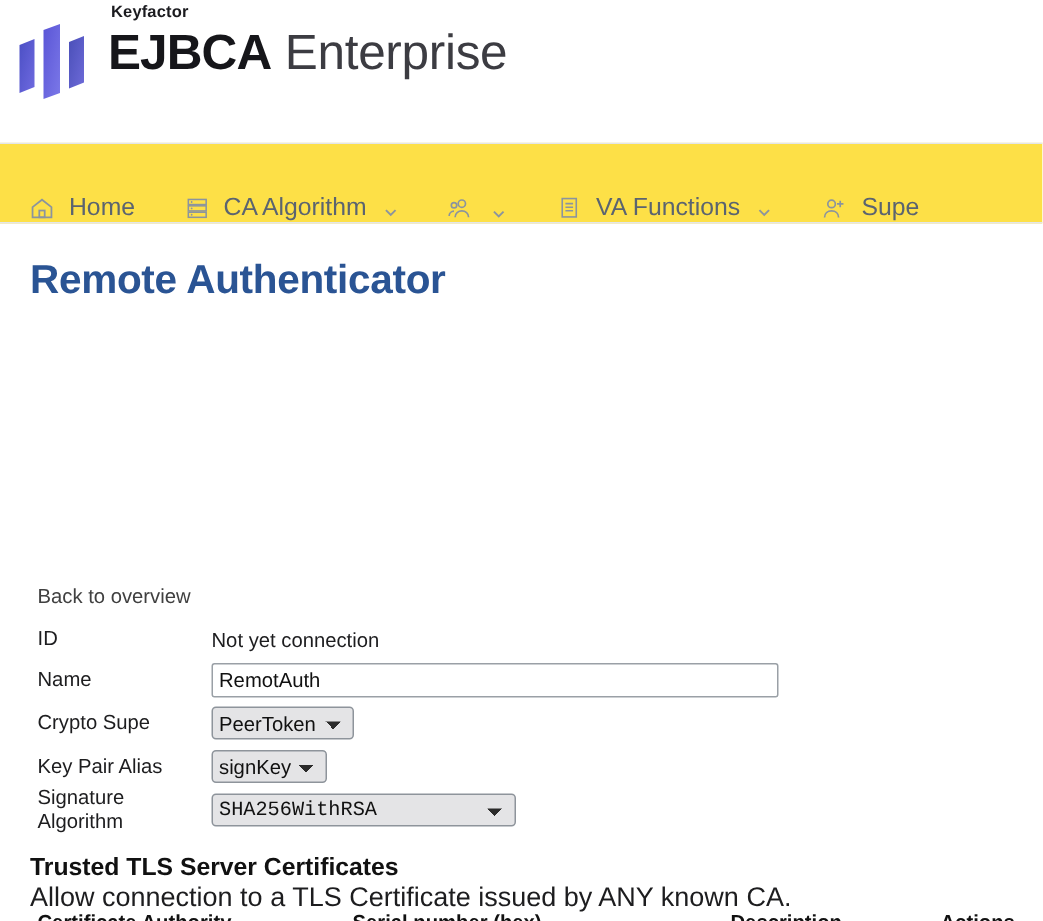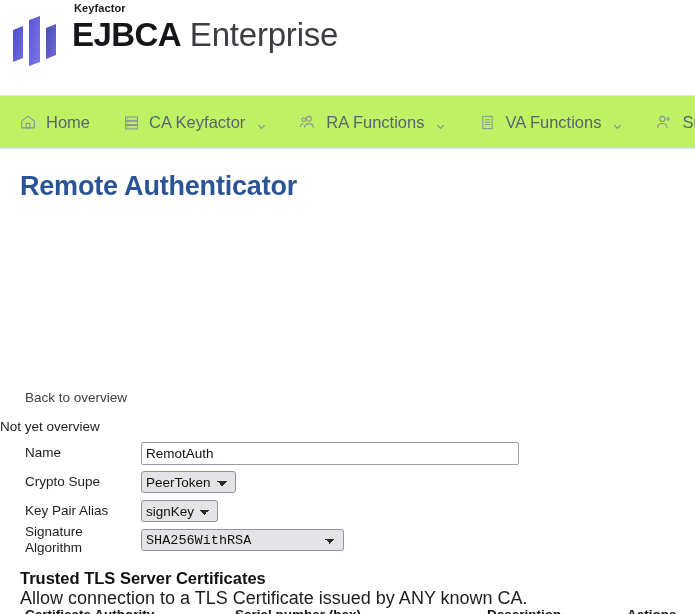--- a/index.html
+++ b/index.html
@@ -18,23 +18,23 @@
   .brand-kf{
     font-size:11px;font-weight:bold;color:#1b1b1f;letter-spacing:.1px;
     line-height:13px;margin:0 0 1px 2px;
   }
   .brand-main{line-height:38px;white-space:nowrap;}
   .brand-main .b1{font-size:33px;font-weight:bold;color:#16161a;letter-spacing:-.6px;}
   .brand-main .b2{font-size:33px;font-weight:400;color:#3c3c42;letter-spacing:-.2px;}
 
   
   .navbar{
-    height:52px;background:#bef264;
+    height:52px;background:#fde047;
     border-top:1px solid #e3e6ea;border-bottom:1px solid #e3e6ea;
-    display:flex;align-items:center;overflow:hidden;white-space:nowrap;
+    display:flex;align-items:flex-end;overflow:hidden;white-space:nowrap;
   }
   .nav-item{
     display:flex;align-items:center;gap:9px;
     padding:0 0 0 0;margin-right:32px;color:#5b6470;
     font-size:16.5px;cursor:pointer;
   }
   .nav-item:first-child{margin-left:19px;}
   .nav-ico{display:inline-flex;width:18px;height:18px;align-items:center;justify-content:center;color:#8b949e;flex:none;}
   .nav-ico svg{display:block;}
   .nav-label{color:#5b6470;}
@@ -142,38 +142,37 @@
       <span class="nav-ico">
         <svg width="17" height="17" viewBox="0 0 20 20" fill="none" stroke="currentColor" stroke-width="1.2">
           <rect x="3" y="3.5" width="14" height="4"></rect>
           <rect x="3" y="8.5" width="14" height="4"></rect>
           <rect x="3" y="13.5" width="14" height="4"></rect>
           <circle cx="5.6" cy="5.5" r=".7" fill="currentColor" stroke="none"></circle>
           <circle cx="5.6" cy="10.5" r=".7" fill="currentColor" stroke="none"></circle>
           <circle cx="5.6" cy="15.5" r=".7" fill="currentColor" stroke="none"></circle>
         </svg>
       </span>
-      <span class="nav-label">CA Keyfactor</span>
+      <span class="nav-label">CA Algorithm</span>
       <span class="caret">
         <svg width="11" height="11" viewBox="0 0 12 12" fill="none" stroke="currentColor" stroke-width="1.4">
             <path d="M2.5 4.5 L6 8 L9.5 4.5"></path>
           </svg>
       </span>
     </div>
 
     <div class="nav-item">
       <span class="nav-ico">
         <svg width="18" height="18" viewBox="0 0 20 20" fill="none" stroke="currentColor" stroke-width="1.25">
           <circle cx="11" cy="6.4" r="2.7"></circle>
           <path d="M6 16.5 c0-2.9 2.3-4.7 5-4.7 s5 1.8 5 4.7"></path>
           <circle cx="5.2" cy="7.6" r="2"></circle>
           <path d="M1.6 15.6 c0-2.2 1.6-3.6 3.6-3.6"></path>
         </svg>
       </span>
-      <span class="nav-label">RA Functions</span>
       <span class="caret">
         <svg width="11" height="11" viewBox="0 0 12 12" fill="none" stroke="currentColor" stroke-width="1.4">
             <path d="M2.5 4.5 L6 8 L9.5 4.5"></path>
           </svg>
       </span>
     </div>
 
     <div class="nav-item">
       <span class="nav-ico">
         <svg width="17" height="17" viewBox="0 0 20 20" fill="none" stroke="currentColor" stroke-width="1.25">
@@ -204,21 +203,22 @@
 
   <div class="content">
 
     <h1 class="page-title">Remote Authenticator</h1>
 
     <a class="back-link">Back to overview</a>
 
     <div class="form-rows">
 
       <div class="frow">
-        <div class="fvalue">Not yet overview</div>
+        <div class="flabel">ID</div>
+        <div class="fvalue">Not yet connection</div>
       </div>
 
       <div class="frow" style="height:28px;">
         <div class="flabel">Name</div>
         <input class="txt-input" style="width: 378px; height: 23px;" type="text" value="RemotAuth">
       </div>
 
       <div class="frow" style="height:28px;">
         <div class="flabel">Crypto Supe</div>
         <select class="sel" style="width:95px;">

